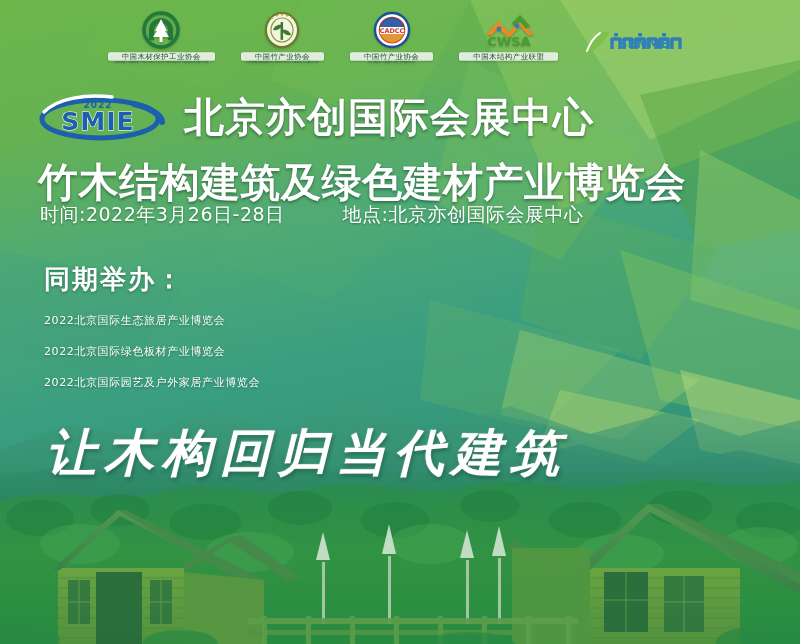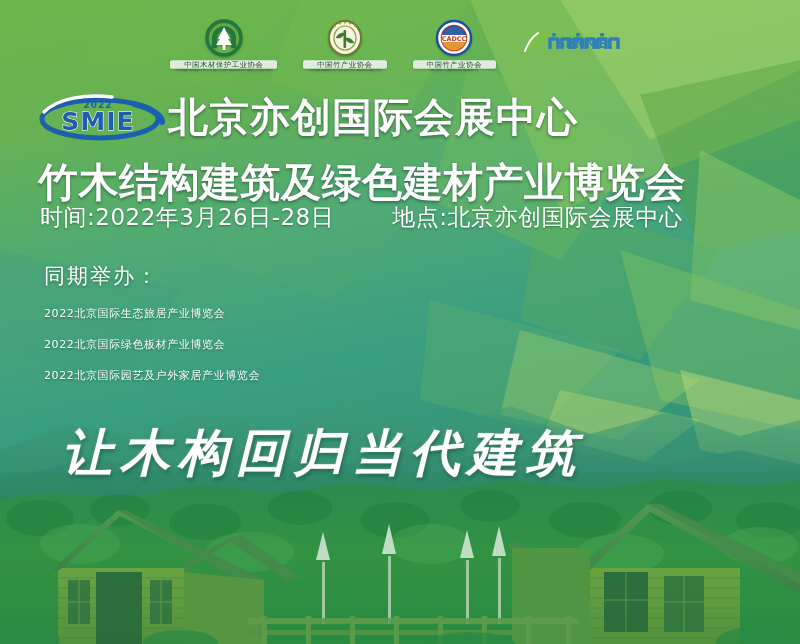--- a/index.html
+++ b/index.html
@@ -18,79 +18,78 @@
   
   .scenery { position:absolute; left:0; right:0; top:372px; height:272px; overflow:hidden; }
   .scenery svg { position:absolute; left:0; top:0; width:800px; height:272px; display:block; }
 
   
   .logo-strip {
     position:absolute; left:0; top:6px; width:800px; height:72px;
     display:flex; align-items:center; justify-content:center; gap:26px;
   }
   .assoc-logo {
-    display:flex; flex-direction:column; align-items:center; justify-content:flex-end;
+    display:flex; flex-direction:column; align-items:center; 
     height:62px; filter:drop-shadow(0 1px 1px rgba(0,0,0,.25));
   }
   .assoc-mark { display:block; }
   .assoc-cn {
     font-size:7.5px; letter-spacing:.4px; color:#1d4f2a; white-space:nowrap;
     background:rgba(255,255,255,.82); border-radius:2px; padding:1px 14px 0; margin-top:1px;
     line-height:1.1; transform:scaleY(.95);
   }
   .assoc-en { font-size:3.6px; color:#3b6b45; white-space:nowrap; line-height:1; }
   .logo-wordmark { display:flex; align-items:center; height:46px; }
 
   
   .headline { position:absolute; left:38px; top:92px; width:740px; }
-  .title-row1 { display:flex; align-items:center; gap:2px; }
+  .title-row1 { display:flex; align-items:center; gap:18px; }
 
   .smie { position:relative; width:128px; height:50px; flex:0 0 auto; }
   .smie svg { position:absolute; left:0; top:0; }
 
   .t-line {
     font-family:"DejaVu Sans","Liberation Sans",sans-serif;
     font-weight:bold; color:#ffffff; font-size:40px; line-height:1.12;
     letter-spacing:1px; white-space:nowrap;
     text-shadow:0 2px 3px rgba(15,60,35,.45), 0 0 1px rgba(10,50,30,.5);
   }
   .t-line2 { margin-top:18px; letter-spacing:.5px; }
 
   
   .meta-row {
     position:absolute; left:40px; top:202px; display:flex; align-items:baseline; gap:58px;
   }
   .meta-text {
     font-family:"DejaVu Sans","Liberation Sans",sans-serif;
-    color:#ffffff; font-size:23px; letter-spacing:.5px; white-space:nowrap;
+    color:#ffffff; font-size:19px; letter-spacing:.5px; white-space:nowrap;
     text-shadow:0 1px 2px rgba(15,60,35,.5);
   }
 
   
   .concurrent { position:absolute; left:44px; top:262px; }
   .concurrent-title {
     font-family:"DejaVu Sans","Liberation Sans",sans-serif;
-    font-weight:normal; color:#ffffff; font-size:21px; letter-spacing:2px;
+    font-weight:bold; color:#ffffff; font-size:26px; letter-spacing:2px;
     text-shadow:0 1px 3px rgba(15,60,35,.5); margin-bottom:0;
   }
   .concurrent-item {
     font-family:"DejaVu Sans","Liberation Sans",sans-serif;
     color:#ffffff; font-size:11px; letter-spacing:.6px; margin-top:16px;
     white-space:nowrap; text-shadow:0 1px 2px rgba(15,60,35,.5);
   }
   .concurrent-item:first-of-type { margin-top:0; }
 
   
   .slogan1 {
     position:absolute; left:46px; top:420px;
     font-family:"DejaVu Serif","Liberation Serif",serif;
     font-weight:bold; font-size:50px; color:#ffffff; letter-spacing:8px;
     font-style:italic; white-space:nowrap;
     text-shadow:1px 2px 4px rgba(10,60,40,.55), 0 0 2px rgba(255,255,255,.5);
-    margin-left:16px;
   }
   .slogan2 {
     position:absolute; left:176px; top:489px;
     font-family:"DejaVu Serif","Liberation Serif",serif;
     font-weight:bold; font-size:44px; color:#ffffff; letter-spacing:6px;
     font-style:italic; white-space:nowrap;
     text-shadow:1px 2px 4px rgba(10,60,40,.55), 0 0 2px rgba(255,255,255,.5);
   }
 </style>
 </head>
@@ -320,20 +319,30 @@
         <circle cx="21" cy="19" r="12.5" fill="#ffffff" stroke="#d23b2a" stroke-width="1.6"></circle>
         <path d="M8.5,19 a12.5,12.5 0 0 1 25,0 Z" fill="#1b4f9c" opacity="0.9"></path>
         <path d="M8.5,19 a12.5,12.5 0 0 0 25,0 Z" fill="#e2912c" opacity="0.95"></path>
         <rect x="9" y="16" width="24" height="7" fill="#ffffff"></rect>
         <text x="21" y="22" font-family="DejaVu Sans, sans-serif" font-size="6.5" font-weight="bold" fill="#d23b2a" text-anchor="middle">CADCC</text>
       </svg>
       <span class="assoc-cn">中国竹产业协会</span>
       <span class="assoc-en">RV AND CAMPING BRANCH</span>
     </div>
 
+    <div class="assoc-logo">
+      <svg class="assoc-mark" width="62" height="40" viewBox="0 0 62 40">
+        <path d="M8,24 L20,10 L31,21 L42,8 L56,24 L50,24 L42,15 L31,27 L20,17 L14,24 Z" fill="#e98a28"></path>
+        <path d="M34,12 L42,4 L52,15 L48,18 L42,11 L37,16 Z" fill="#4a9a33"></path>
+        <circle cx="21" cy="18" r="2.4" fill="#2f7fb8"></circle>
+        <circle cx="39" cy="15" r="2.4" fill="#2f7fb8"></circle>
+        <text x="31" y="35" font-family="DejaVu Sans, sans-serif" font-size="13" font-weight="bold" fill="#4a9a33" text-anchor="middle">CWSA</text>
+      </svg>
+      <span class="assoc-cn">中国木结构产业联盟</span>
+    </div>
 
     <div class="logo-wordmark">
       <svg width="108" height="34" viewBox="0 0 108 34">
         <path d="M4,24 C8,12 18,6 26,6 C22,14 16,22 8,26 Z" fill="#7cc14a"></path>
         <path d="M3,26 C6,18 10,12 16,8" stroke="#ffffff" stroke-width="2" fill="none" stroke-linecap="round"></path>
         <g fill="none" stroke="#2f7fb8" stroke-width="3.4" stroke-linejoin="round">
           <path d="M28,24 L28,14 L36,14 L36,24"></path>
           <path d="M40,24 L40,14 L48,14 L48,24"></path>
           <path d="M52,24 L52,14 L60,14 L60,24"></path>
           <path d="M64,24 L64,14 L72,14 L72,24"></path>

